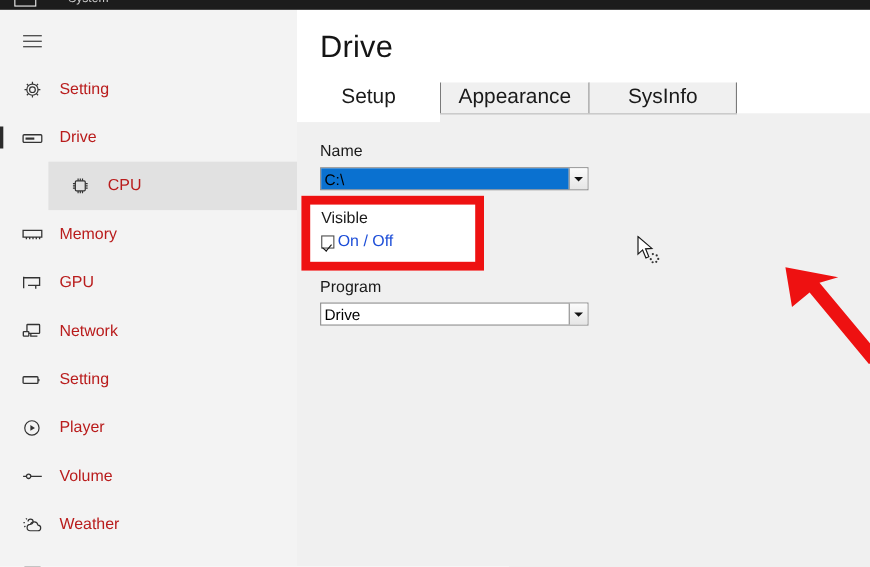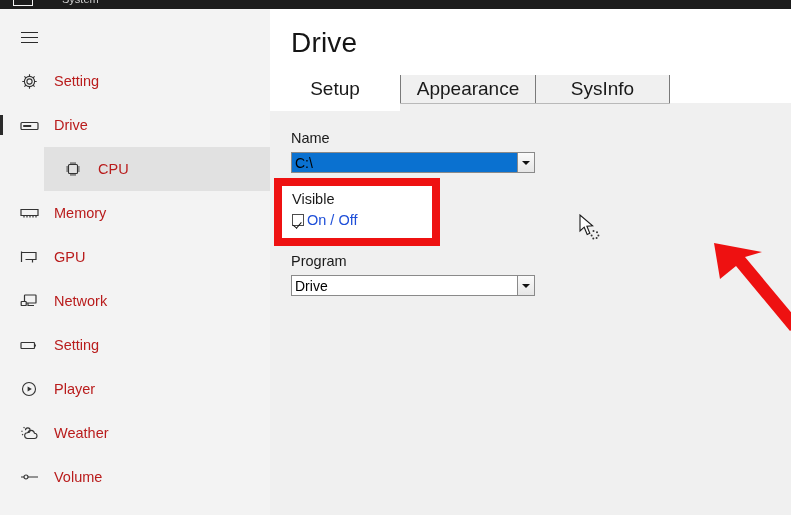--- a/index.html
+++ b/index.html
@@ -303,38 +303,38 @@
           <circle cx="8" cy="8" r="6.5"></circle>
           <path d="M6.6 5.4l4.2 2.6-4.2 2.6z" fill="#333" stroke="none"></path>
         </svg>
       </span>
       <span class="nav-label">Player</span>
     </div>
 
     <div class="nav-item">
 
       <span class="nav-ico">
+        <svg width="19" height="10" viewBox="0 0 19 10" fill="none" stroke="#333" stroke-width="1.2">
+          <path d="M1 5h3M8 5h10"></path>
+          <circle cx="6" cy="5" r="2"></circle>
+        </svg>
+      </span>
+      <span class="nav-label">Volume</span>
+    </div>
+
+    <div class="nav-item">
+
+      <span class="nav-ico">
         <svg width="19" height="15" viewBox="0 0 19 15" fill="none" stroke="#333" stroke-width="1.1">
           <path d="M5.5 4.2a2.3 2.3 0 1 1 2.3 2.3"></path>
           <path d="M4.5 2.2l-.9-1M2.6 5.2h-1.3M3.1 8.2l-1 .9"></path>
           <path d="M7.5 12.5h6.8a2.6 2.6 0 0 0 .2-5.2 3.6 3.6 0 0 0-6.9-.6 2.9 2.9 0 0 0-.1 5.8z"></path>
         </svg>
       </span>
       <span class="nav-label">Weather</span>
-    </div>
-
-    <div class="nav-item">
-
-      <span class="nav-ico">
-        <svg width="19" height="10" viewBox="0 0 19 10" fill="none" stroke="#333" stroke-width="1.2">
-          <path d="M1 5h3M8 5h10"></path>
-          <circle cx="6" cy="5" r="2"></circle>
-        </svg>
-      </span>
-      <span class="nav-label">Volume</span>
     </div>
 
     <div class="nav-item">
 
       <span class="nav-ico">
         <svg width="17" height="14" viewBox="0 0 17 14" fill="none" stroke="#333" stroke-width="1.2">
           <rect x="1" y="1.5" width="15" height="11" rx="0.8"></rect>
           <path d="M1 4.3h15"></path>
         </svg>
       </span>

